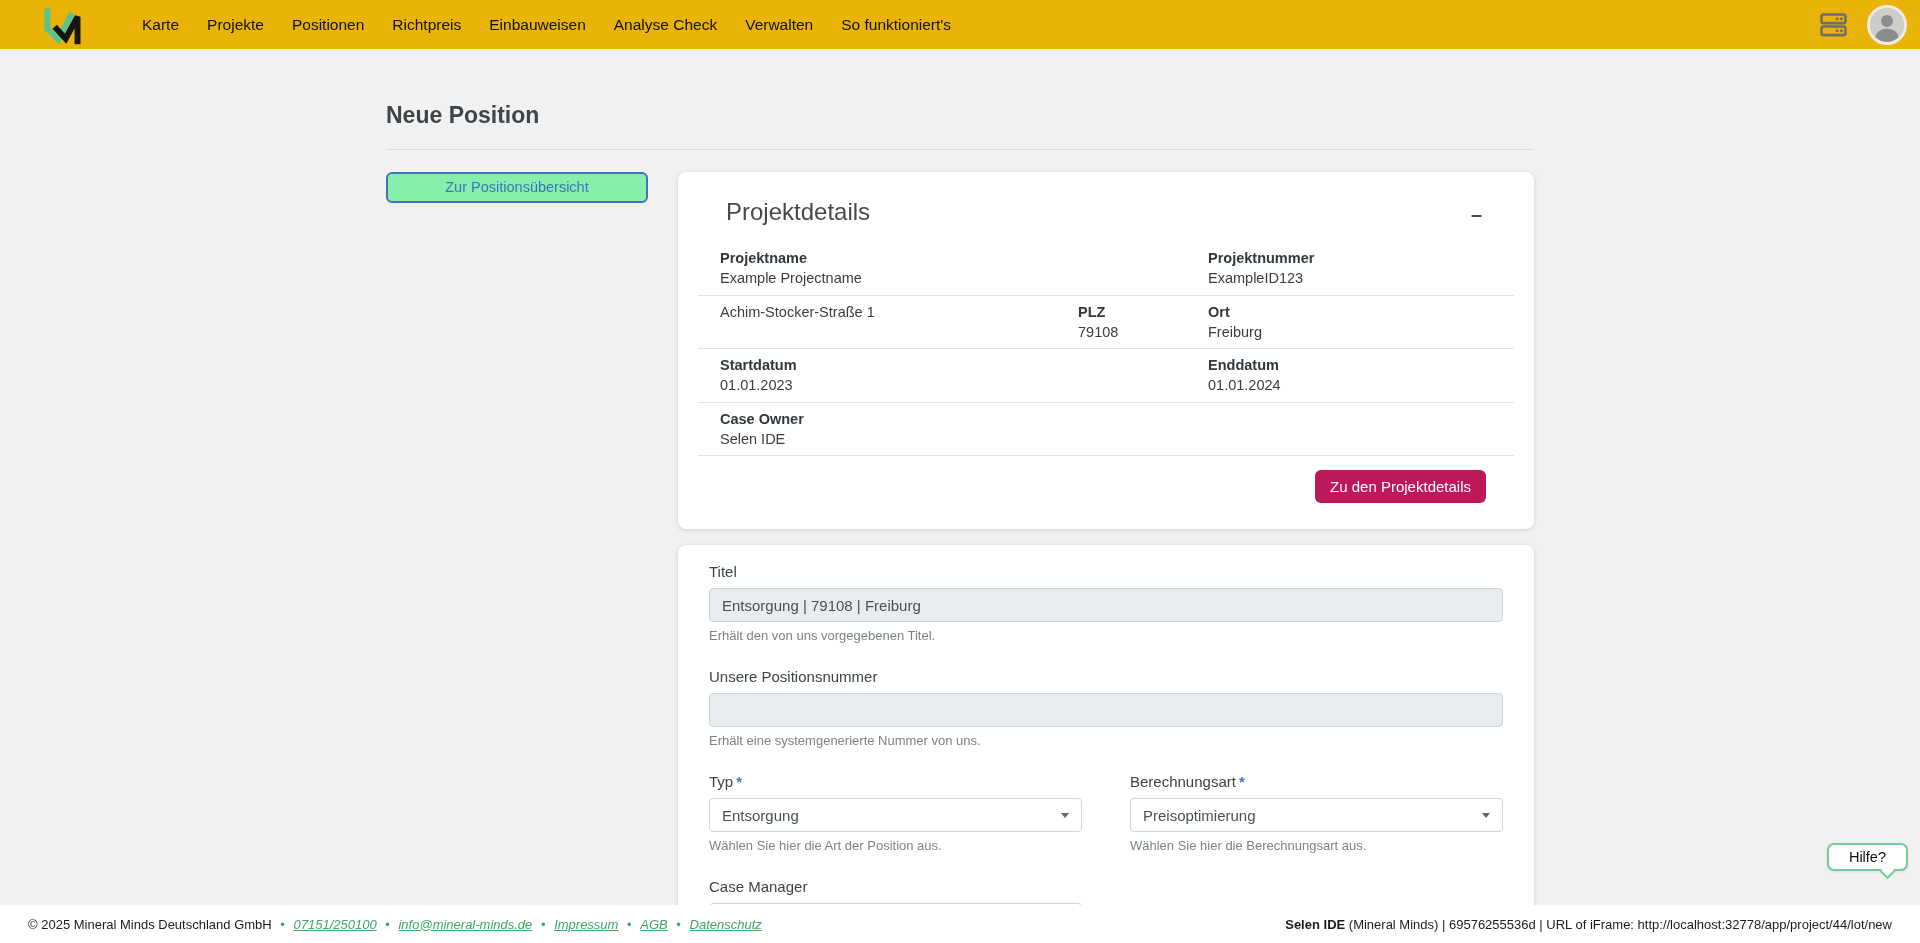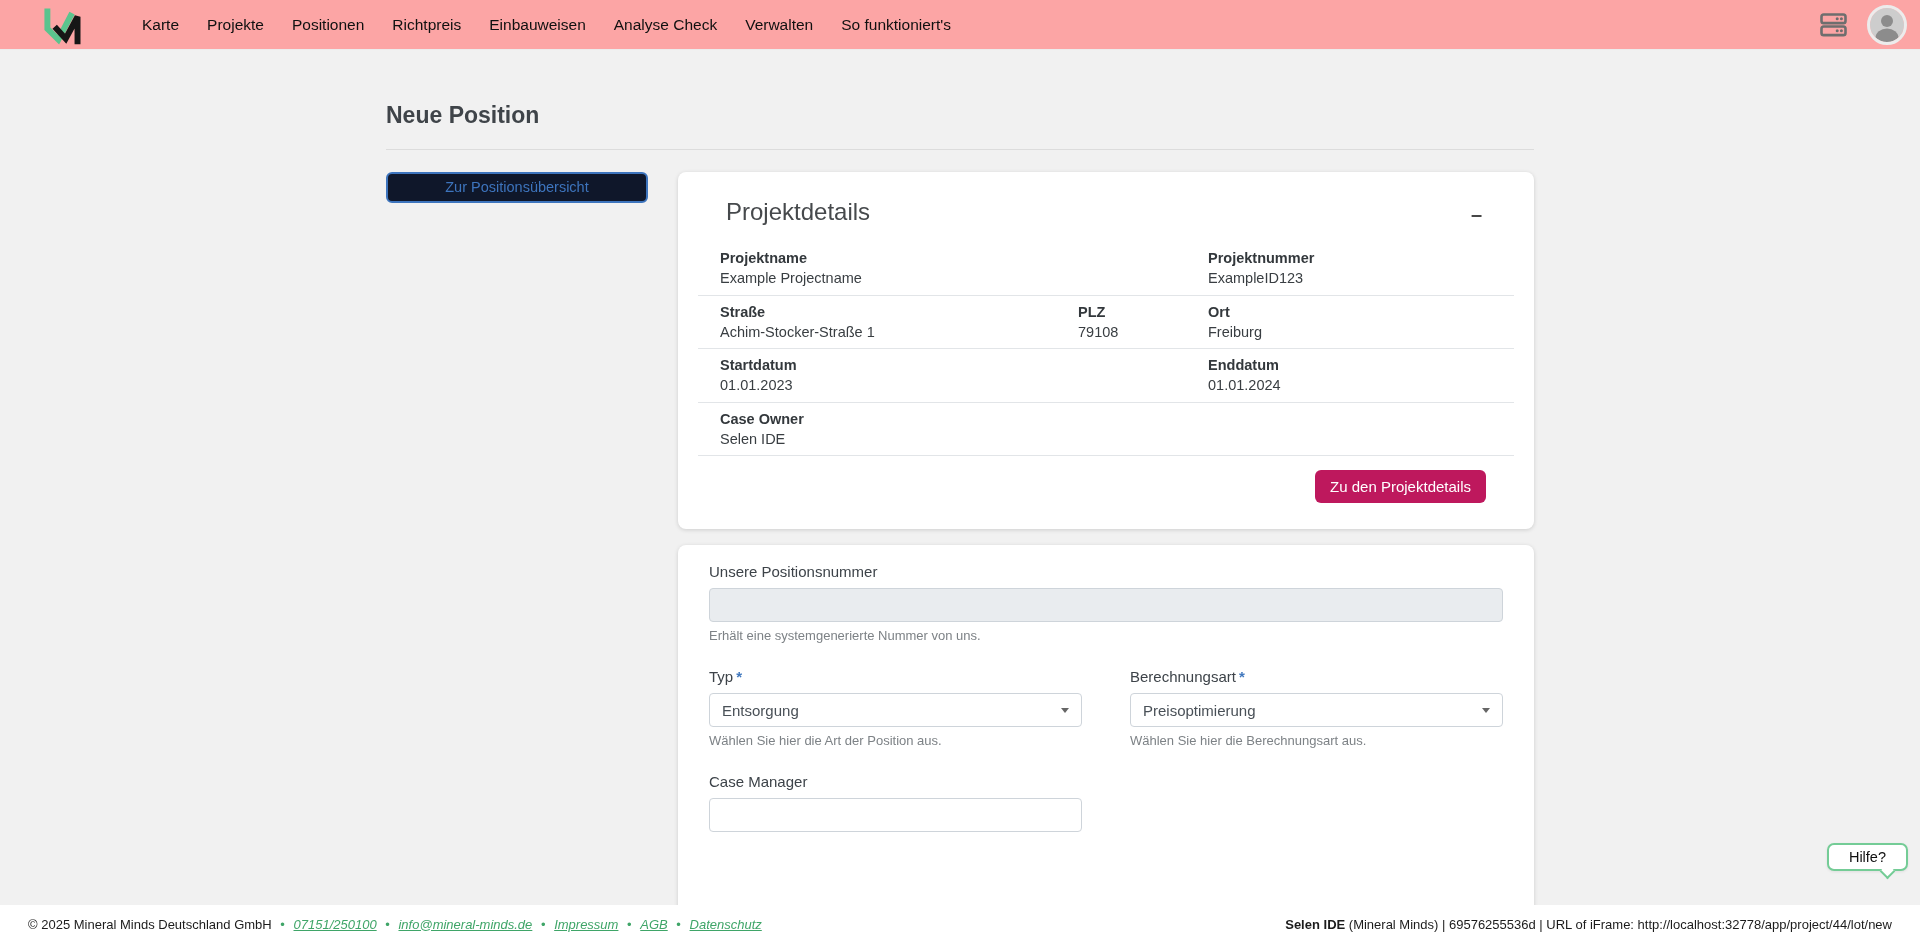--- a/index.html
+++ b/index.html
@@ -5,21 +5,21 @@
   * { box-sizing: border-box; }
   html,body { margin:0; padding:0; }
   body {
     width:1920px; height:943px; overflow:hidden; position:relative;
     background:#f1f1f1;
     font-family:"Liberation Sans", sans-serif;
     -webkit-font-smoothing:antialiased;
   }
   
   .navbar {
-    height:50px; background:#fca5a5; display:flex; align-items:center;
+    height:50px; background:#eab308; display:flex; align-items:center;
     padding:0 16px 0 40px; border-bottom:1px solid #ececec;
     position:relative; z-index:5;
   }
   .logo { width:44px; height:42px; display:flex; align-items:center; cursor:pointer; }
   .nav-menu { display:flex; margin-left:44px; }
   .nav-item {
     padding:0 14px; font-size:15.5px; font-weight:500; color:#101010;
     cursor:pointer; line-height:50px; white-space:nowrap;
   }
   .nav-right { margin-left:auto; display:flex; align-items:center; gap:22px; }
@@ -31,21 +31,21 @@
   
   .main { height:855px; overflow:hidden; }
   .container { width:1148px; margin:0 auto; padding-top:52px; }
   .page-title {
     font-size:23px; font-weight:600; color:#3f4449; margin:0;
     padding-bottom:20px; border-bottom:1px solid #dcdcdc;
   }
   .content-row { display:flex; gap:30px; margin-top:22px; align-items:flex-start; }
   .left-col { width:262px; flex-shrink:0; }
   .btn-outline {
-    display:block; width:100%; background:#0f172a; border:2px solid #3d74bd;
+    display:block; width:100%; background:#86efac; border:2px solid #3d74bd;
     color:#3d74bd; font-size:14.5px; line-height:19px; padding:4px 0;
     border-radius:6px; text-align:center; cursor:pointer; font-family:inherit;
   }
   .right-col { flex:1; min-width:0; }
   .card {
     background:#fff; border-radius:8px;
     box-shadow:0 1px 4px rgba(0,0,0,0.15);
   }
   
   .card-header {
@@ -182,21 +182,20 @@
                 <div class="dlabel">Projektname</div>
                 <div class="dvalue">Example Projectname</div>
               </div>
               <div>
                 <div class="dlabel">Projektnummer</div>
                 <div class="dvalue">ExampleID123</div>
               </div>
             </div>
             <div class="detail-row">
               <div>
-                <div class="dlabel">Straße</div>
                 <div class="dvalue">Achim-Stocker-Straße 1</div>
               </div>
               <div>
                 <div class="dlabel">PLZ</div>
                 <div class="dvalue">79108</div>
               </div>
               <div>
                 <div class="dlabel">Ort</div>
                 <div class="dvalue">Freiburg</div>
               </div>
@@ -217,20 +216,25 @@
                 <div class="dvalue">Selen IDE</div>
               </div>
             </div>
           </div>
           <div class="card-footer">
             <button class="btn-primary">Zu den Projektdetails</button>
           </div>
         </div>
 
         <div class="card form-card">
+          <div class="fgroup">
+            <label class="flabel">Titel</label>
+            <input class="finput" disabled="" value="Entsorgung | 79108 | Freiburg" style="">
+            <div class="fhelp">Erhält den von uns vorgegebenen Titel.</div>
+          </div>
 
           <div class="frow fgroup">
             <div class="fcol">
               <label class="flabel">Unsere Positionsnummer</label>
               <input class="finput" disabled="" value="" style="">
               <div class="fhelp">Erhält eine systemgenerierte Nummer von uns.</div>
             </div>
           </div>
 
           <div class="frow fgroup">

